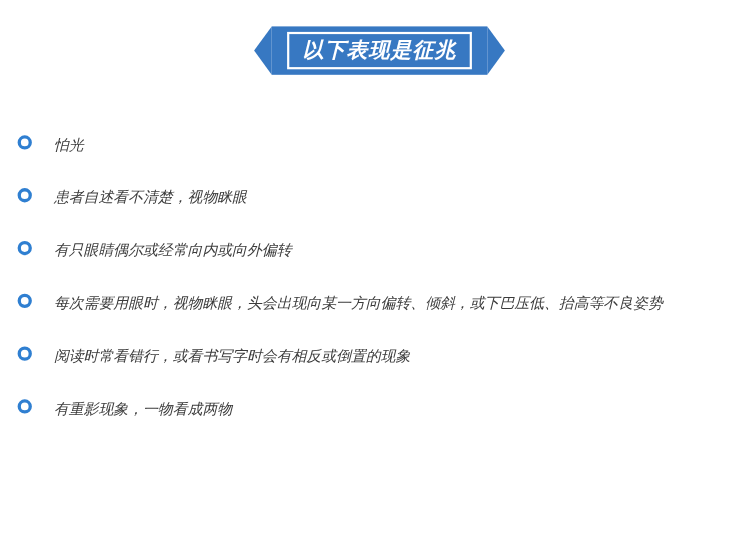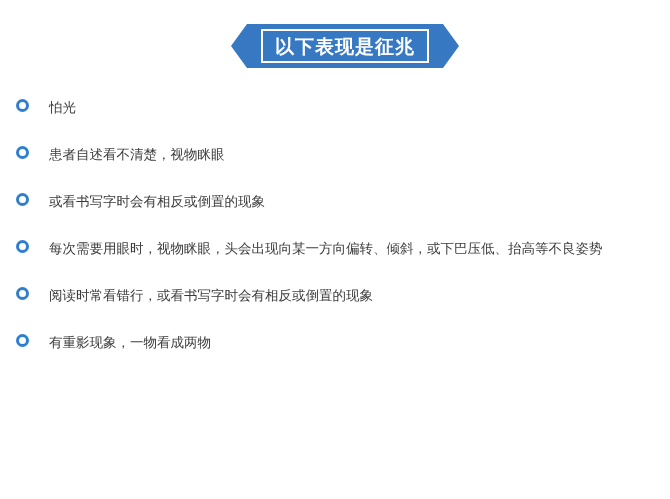--- a/index.html
+++ b/index.html
@@ -13,20 +13,21 @@
     font-family: "Liberation Sans", "DejaVu Sans", sans-serif;
     color: #333333;
     overflow: hidden;
   }
 
   .page {
     position: relative;
     width: 670px;
     height: 499px;
     box-sizing: border-box;
+    font-style: italic;
   }
 
   
   .banner {
     position: absolute;
     left: 231px;
     top: 24px;
     display: flex;
     align-items: center;
     height: 44px;
@@ -76,20 +77,21 @@
     left: 0;
     top: 96px;
     width: 670px;
     box-sizing: border-box;
     padding: 0 24px 0 16px;
   }
   .list-item {
     display: flex;
     align-items: flex-start;
     margin-bottom: 23px;
+    margin-top: 24px;
   }
   .bullet {
     flex: 0 0 auto;
     width: 13px;
     height: 13px;
     border-radius: 50%;
     background: #ffffff;
     border: 3px solid #2f7fd1;
     box-sizing: border-box;
     margin-top: 3px;
@@ -122,21 +124,21 @@
     <div class="list-item">
       <span class="bullet"></span>
       <span class="item-text">怕光</span>
     </div>
     <div class="list-item">
       <span class="bullet"></span>
       <span class="item-text">患者自述看不清楚，视物眯眼</span>
     </div>
     <div class="list-item">
       <span class="bullet"></span>
-      <span class="item-text">或看书写字时会有相反或倒置的现象</span>
+      <span class="item-text">有只眼睛偶尔或经常向内或向外偏转</span>
     </div>
     <div class="list-item">
       <span class="bullet"></span>
       <span class="item-text">每次需要用眼时，视物眯眼，头会出现向某一方向偏转、倾斜，或下巴压低、抬高等不良姿势</span>
     </div>
     <div class="list-item">
       <span class="bullet"></span>
       <span class="item-text">阅读时常看错行，或看书写字时会有相反或倒置的现象</span>
     </div>
     <div class="list-item">

